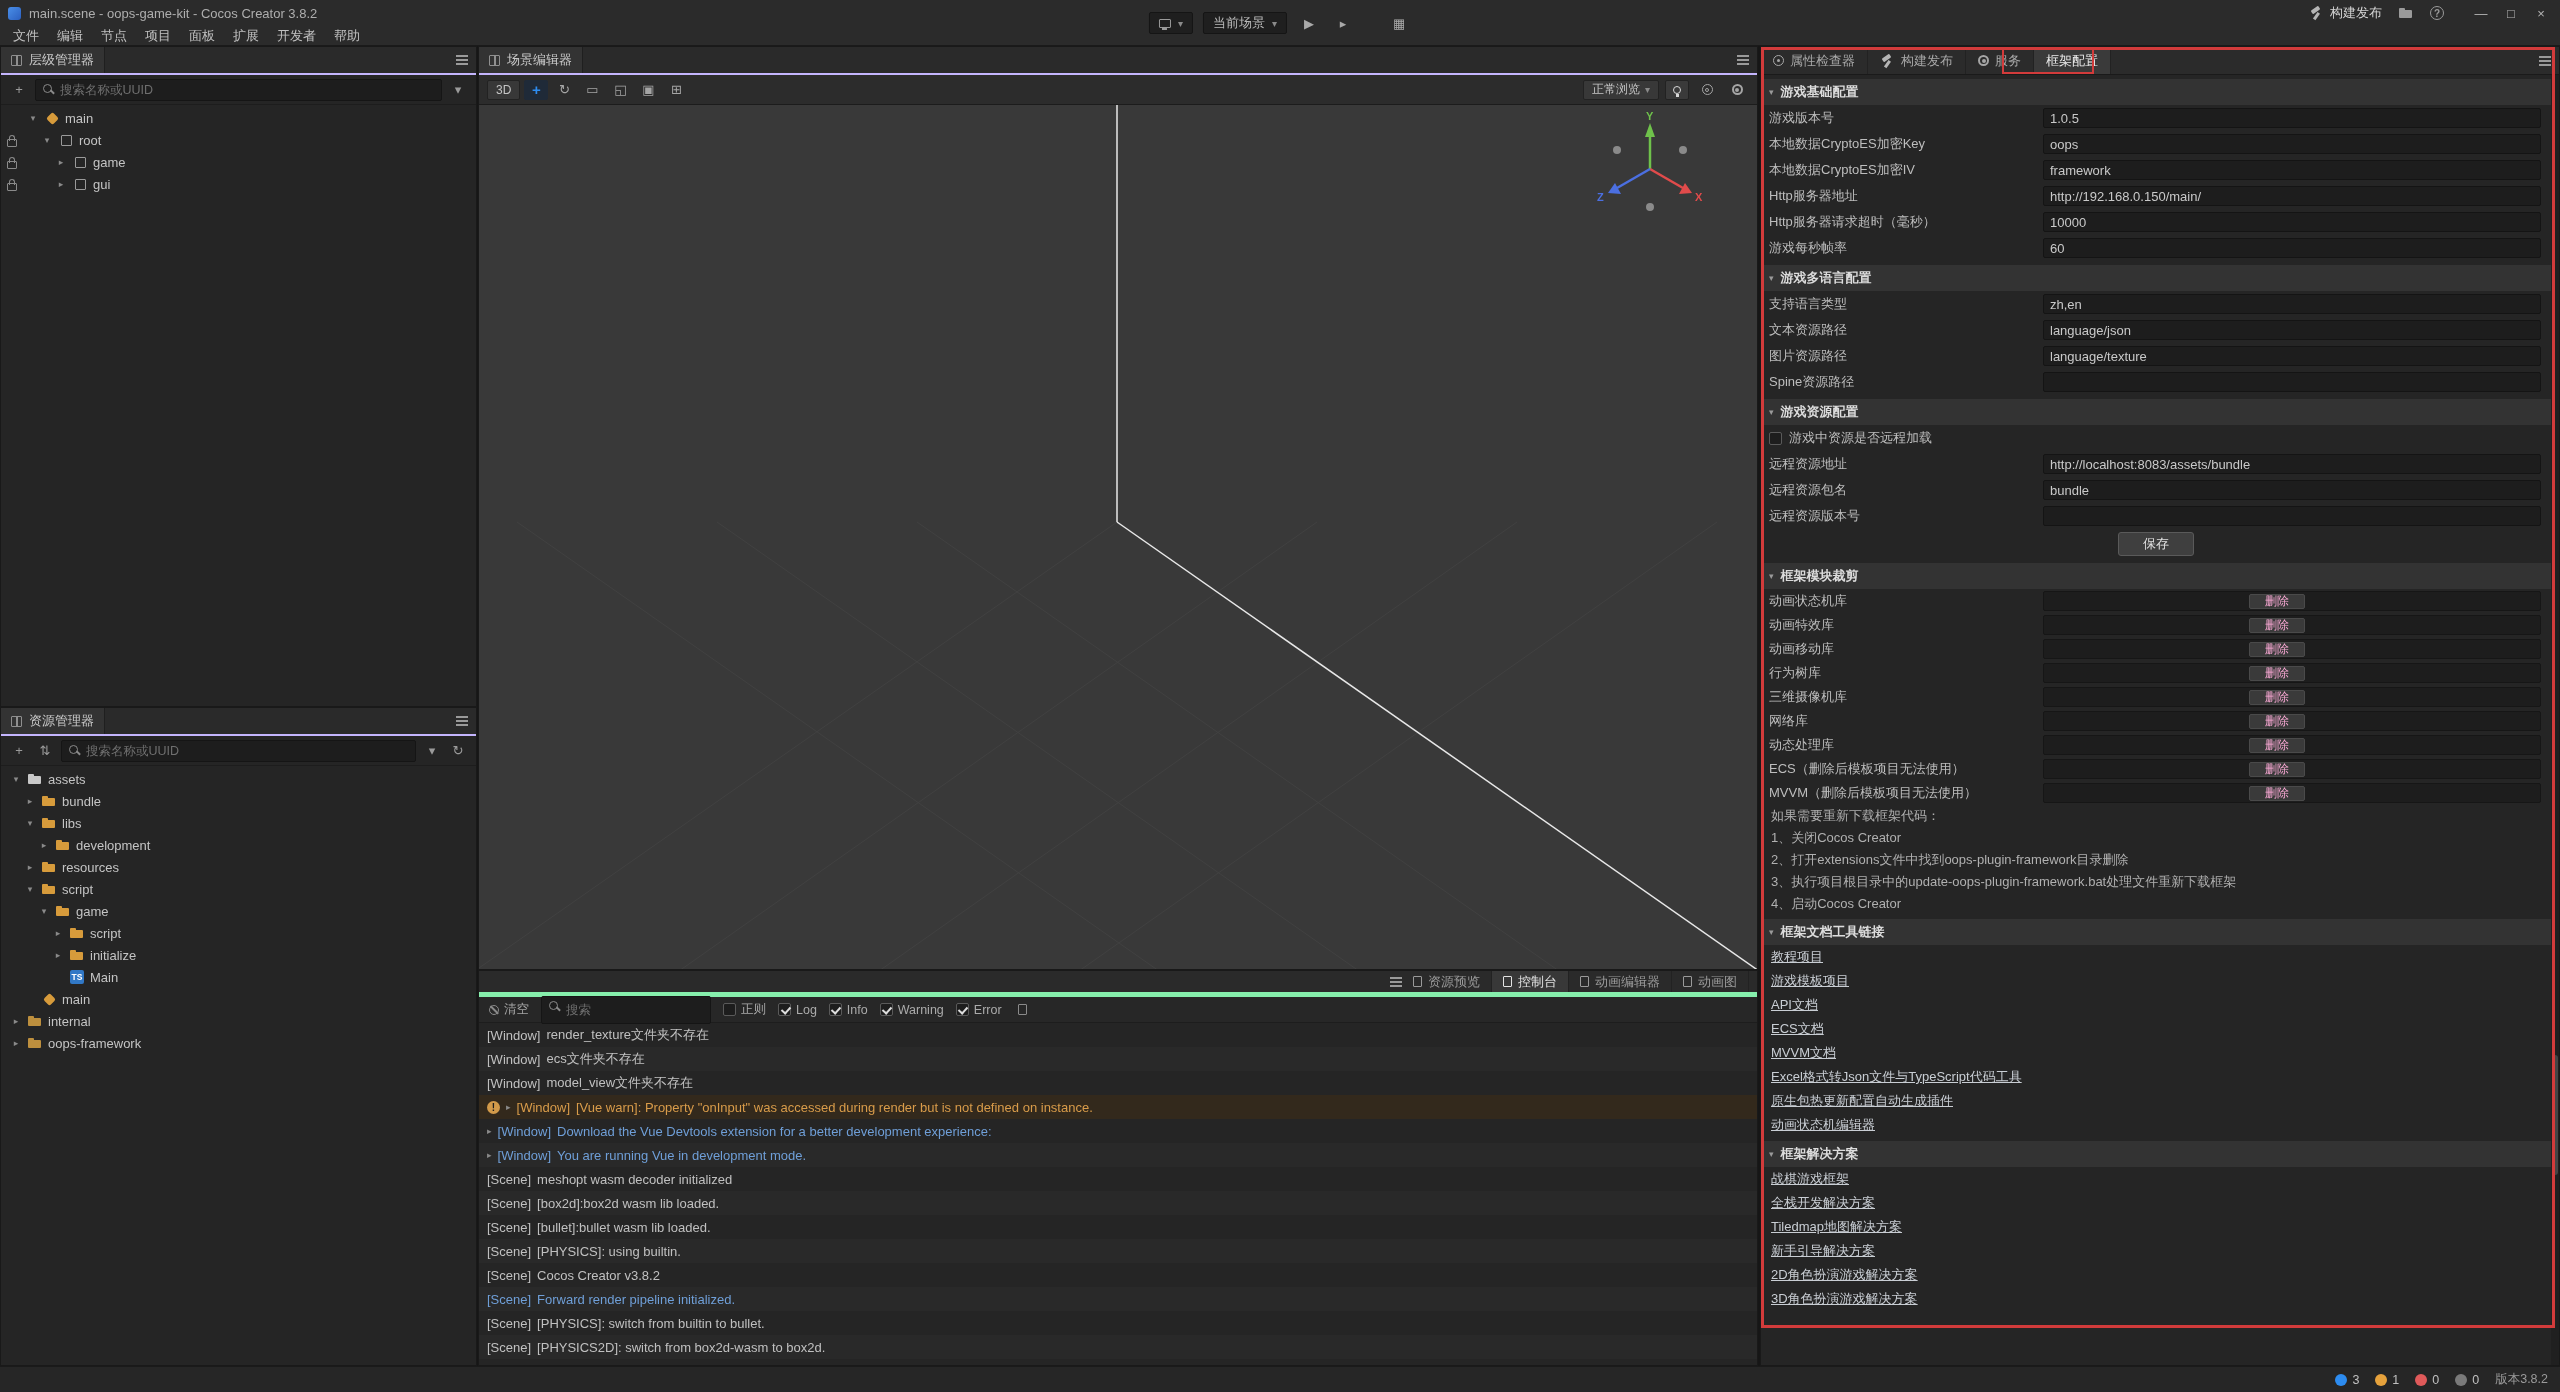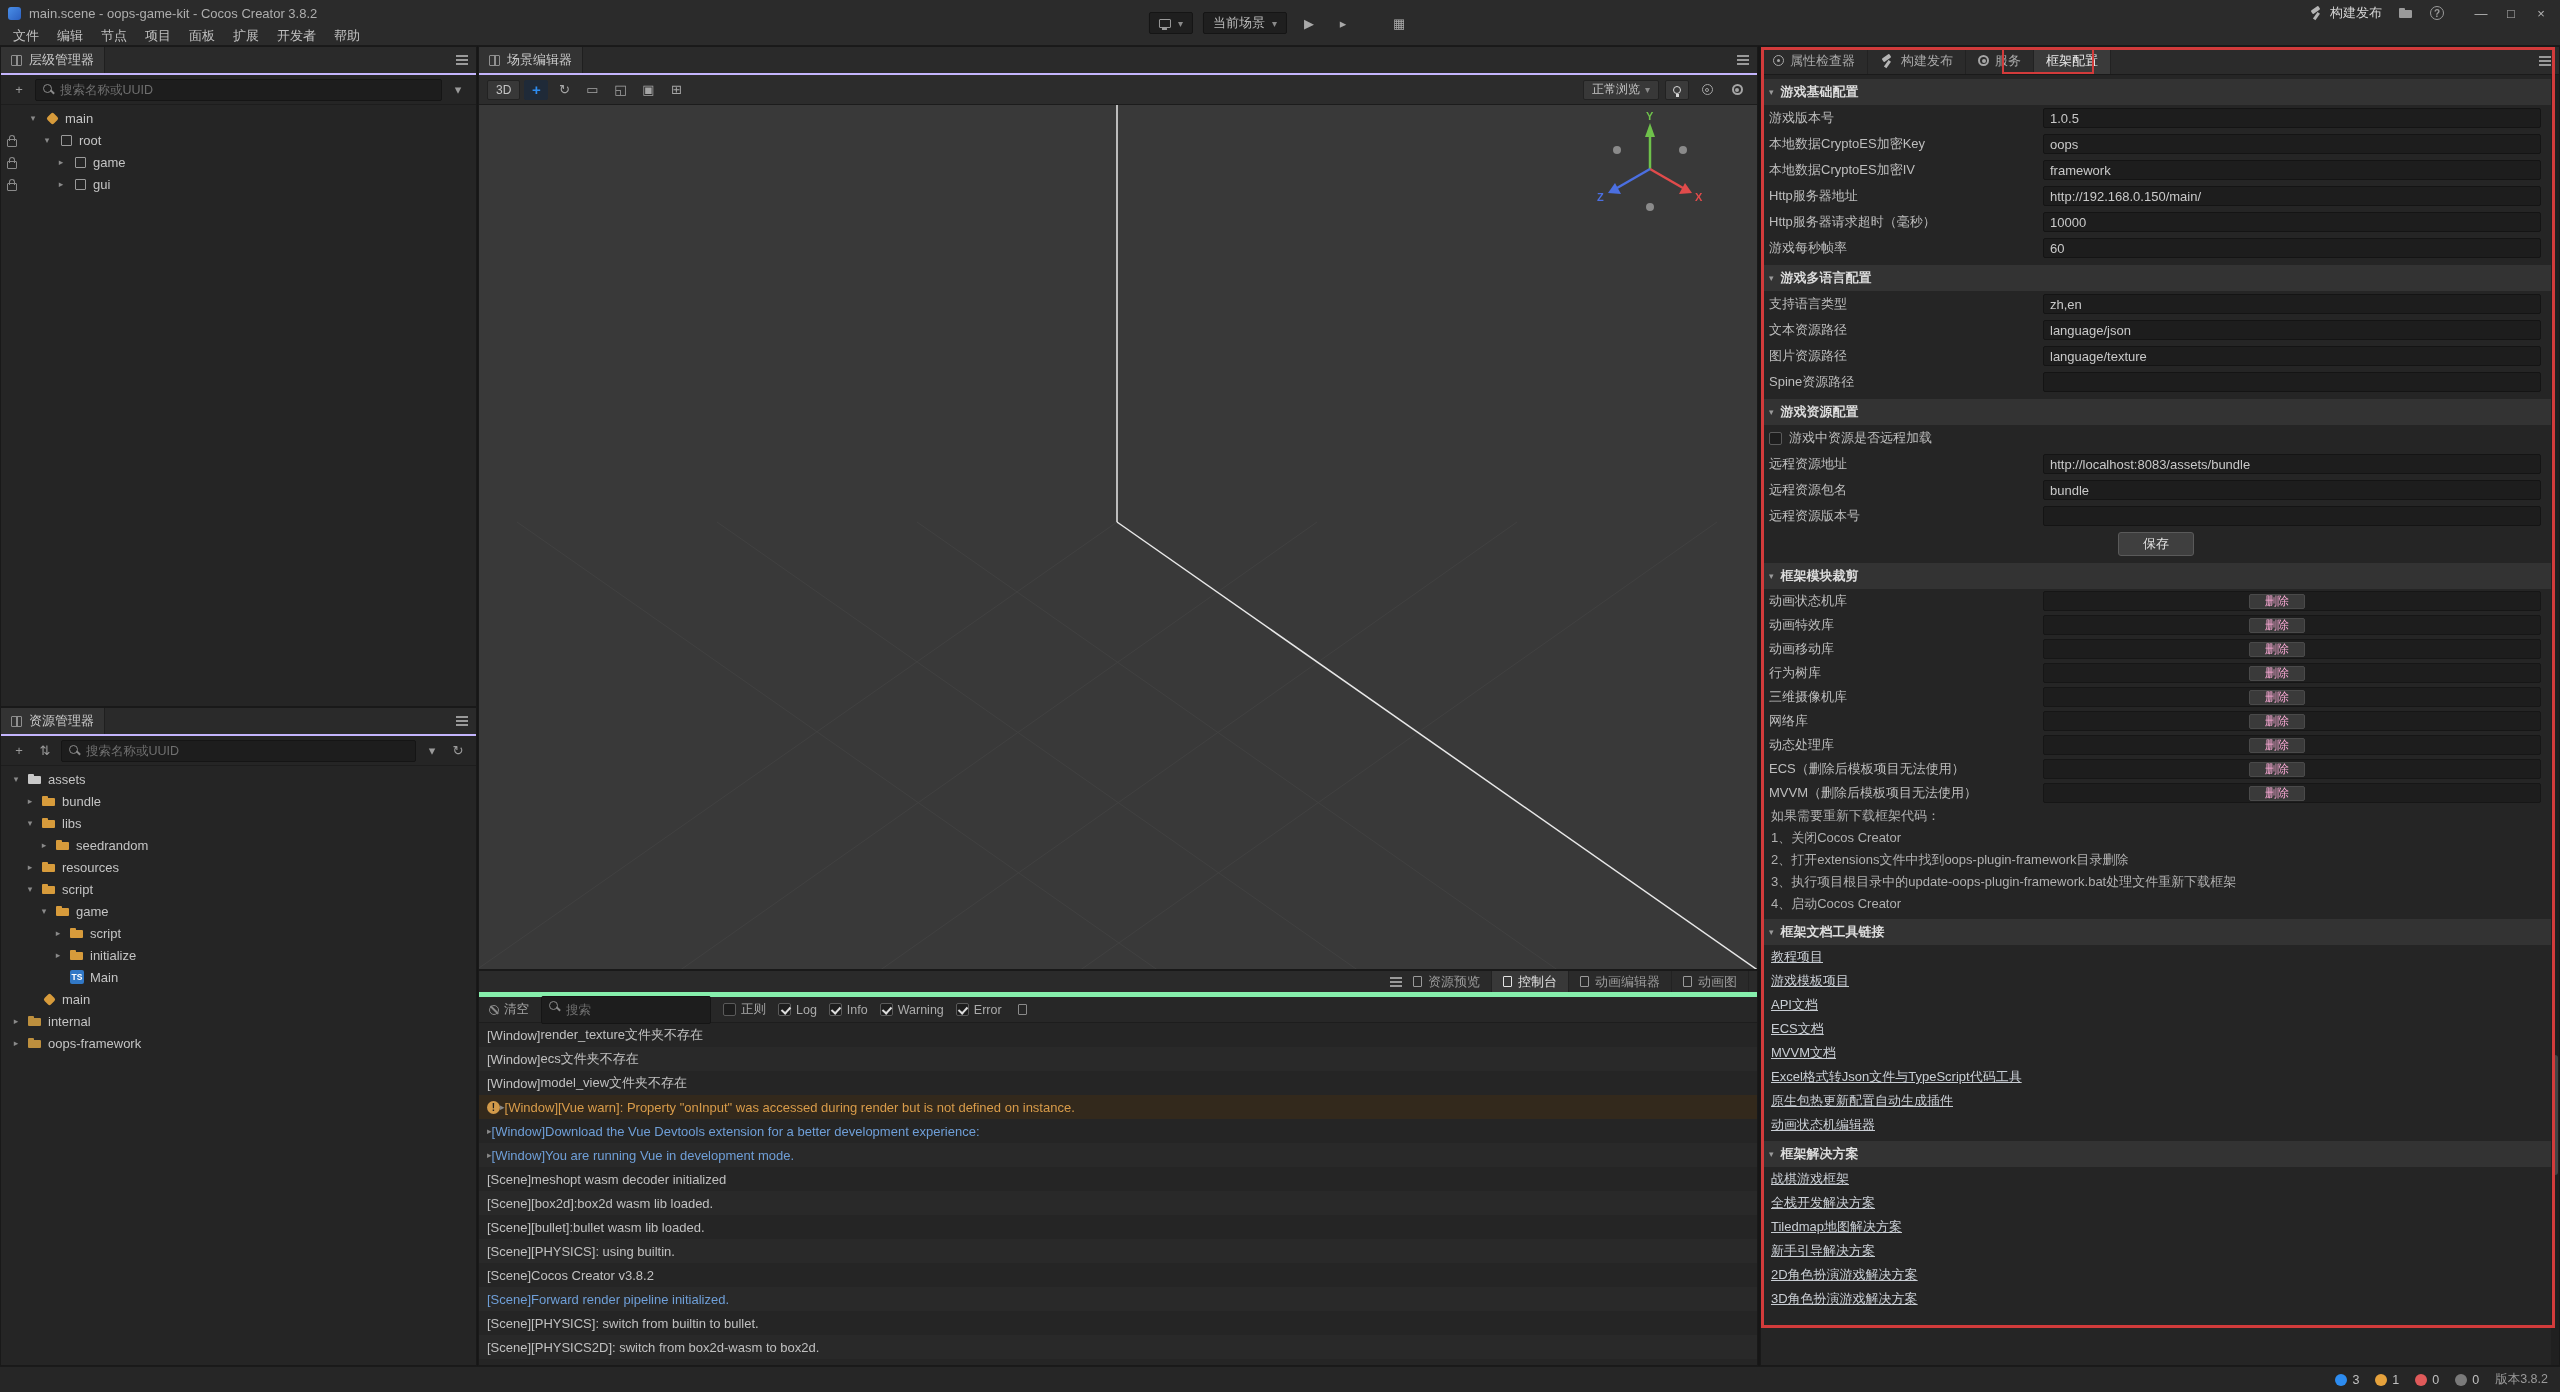--- a/index.html
+++ b/index.html
@@ -93,21 +93,21 @@
   .ic-doc{width:9px;height:11px;border:1.5px solid currentColor;border-radius:1px;flex:none}
   .ctoolbar{height:26px;display:flex;align-items:center;gap:12px;padding:0 10px;border-bottom:1px solid #1d1d1d;background:#272727}
   .clear-btn{display:flex;align-items:center;gap:5px;color:#a5a5a5;font-size:12.5px}
   .ic-clear{width:10px;height:10px;border:1.5px solid #8a8a8a;border-radius:50%;position:relative}
   .ic-clear::after{content:"";position:absolute;left:-1px;top:3.5px;width:11px;height:1.5px;background:#8a8a8a;transform:rotate(45deg)}
   .csearch{width:170px;flex:none;height:28px}
   .filt{display:flex;align-items:center;gap:5px;color:#ababab;font-size:12.5px}
   .cbx{width:13px;height:13px;background:#1d1d1d;border:1px solid #5a5a5a;border-radius:2px;position:relative;flex:none}
   .checked .cbx::after{content:"";position:absolute;left:3.5px;top:0.5px;width:4px;height:7px;border-right:2px solid #ddd;border-bottom:2px solid #ddd;transform:rotate(42deg)}
   .logs{position:absolute;left:0;right:0;top:52px;bottom:0;overflow:hidden}
-  .log-row{height:24px;display:flex;align-items:center;padding:0 8px;font-size:13px;color:#c0c0c0;white-space:nowrap;overflow:hidden}
+  .log-row{height:24px;display:flex;align-items:center;gap:6px;padding:0 8px;font-size:13px;color:#c0c0c0;white-space:nowrap;overflow:hidden}
   .log-row:nth-of-type(even){background:#292929}
   .log-row.warn{color:#d99c4a;background:#33291c}
   .log-row.info{color:#6f9fd8}
   .lbadge{display:flex;width:13px;height:13px;border-radius:50%;background:#d29a4a;color:#1d1d1d;font-size:10px;font-weight:bold;align-items:center;justify-content:center;flex:none}
   .lchev{color:#8a8a8a;font-size:9px;flex:none}
   .lbadge:empty,.lchev:empty{display:none}
 
   
   .inspector{left:1760px;top:46px;width:800px;height:1320px;background:#252525}
   .itabs{height:28px;background:#2b2b2b;border-bottom:1px solid #1a1a1a;display:flex;align-items:stretch;padding-right:8px}
@@ -291,21 +291,21 @@
           <span class="ind" style="width: 14px;"></span>
           <span class="arr">▾</span>
           <span class="tic ic-folder"></span>
           <span>libs</span>
         </div>
 
         <div class="trow">
           <span class="ind" style="width: 28px;"></span>
           <span class="arr">▸</span>
           <span class="tic ic-folder"></span>
-          <span>seedrandom</span>
+          <span>development</span>
         </div>
 
         <div class="trow">
           <span class="ind" style="width: 14px;"></span>
           <span class="arr">▸</span>
           <span class="tic ic-folder"></span>
           <span>resources</span>
         </div>
 
         <div class="trow">

